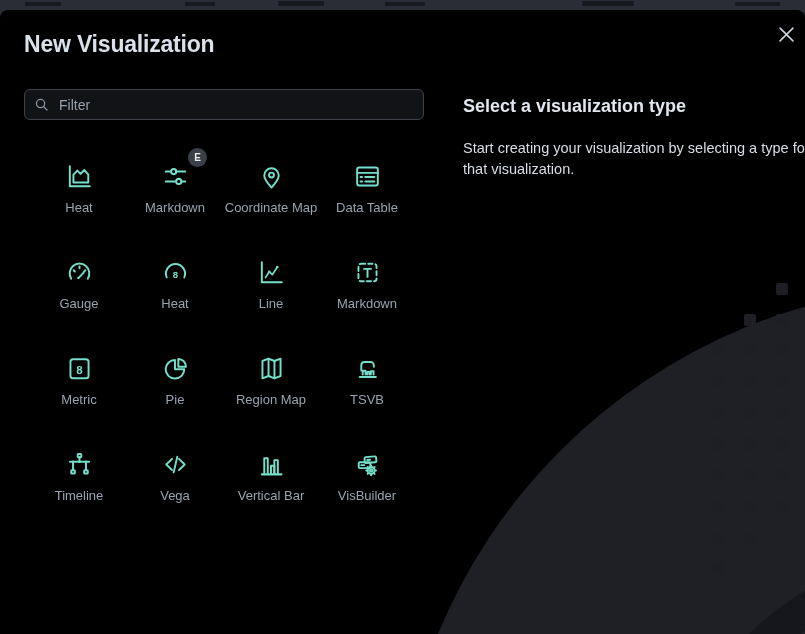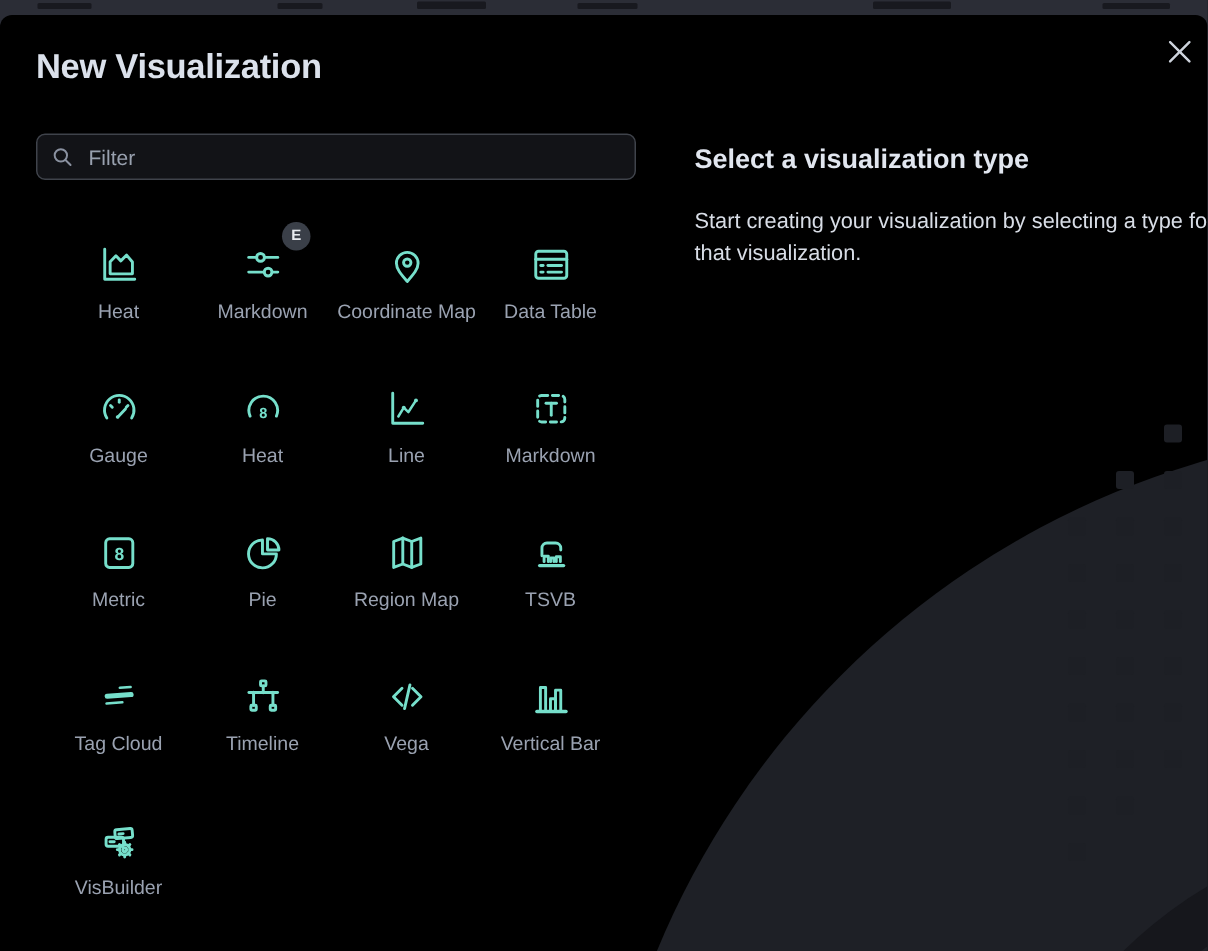--- a/index.html
+++ b/index.html
@@ -279,32 +279,20 @@
             <path d="M7.2 13.6V9.6c0-1.5 1.1-2.6 2.6-2.6h4.5c1.4 0 2.6 1.1 2.6 2.6v1"></path>
             <path d="M8.3 16.6v-2.8h2.2v2.8"></path>
             <path d="M11.7 16.6v-1.9h1.7v1.9"></path>
             <path d="M14.6 16.6v-2.5h2.1v2.5"></path>
             <path stroke-width="1.7" d="M6 18.6h12.4"></path>
           </svg>
         </span>
     <span class="label">TSVB</span>
   </button>
 
-  <button class="cell">
-    <span class="icon-wrap">
-          <svg width="31" height="31" viewBox="0 0 24 24" fill="none" stroke="currentColor" stroke-width="1.5" stroke-linecap="round" stroke-linejoin="round">
-            <g transform="rotate(-4 12 12)">
-              <path stroke-width="1.3" d="M12.6 7.4h5.6"></path>
-              <path stroke-width="2.6" d="M5.8 11.3h12.4"></path>
-              <path stroke-width="1.3" d="M5.2 15h8.2"></path>
-            </g>
-          </svg>
-        </span>
-    <span class="label">Tag Cloud</span>
-  </button>
 
   <button class="cell">
     <span class="icon-wrap">
           <svg width="31" height="31" viewBox="0 0 24 24" fill="none" stroke="currentColor" stroke-width="1.5" stroke-linecap="round" stroke-linejoin="round">
             <rect x="10.6" y="3.8" width="2.8" height="2.6" rx=".5"></rect>
             <path d="M12 6.4v3.4"></path>
             <path d="M4.6 9.8h14.8"></path>
             <circle cx="7" cy="9.8" r=".9" fill="currentColor" stroke="none"></circle>
             <circle cx="12" cy="9.8" r=".9" fill="currentColor" stroke="none"></circle>
             <circle cx="17" cy="9.8" r=".9" fill="currentColor" stroke="none"></circle>

